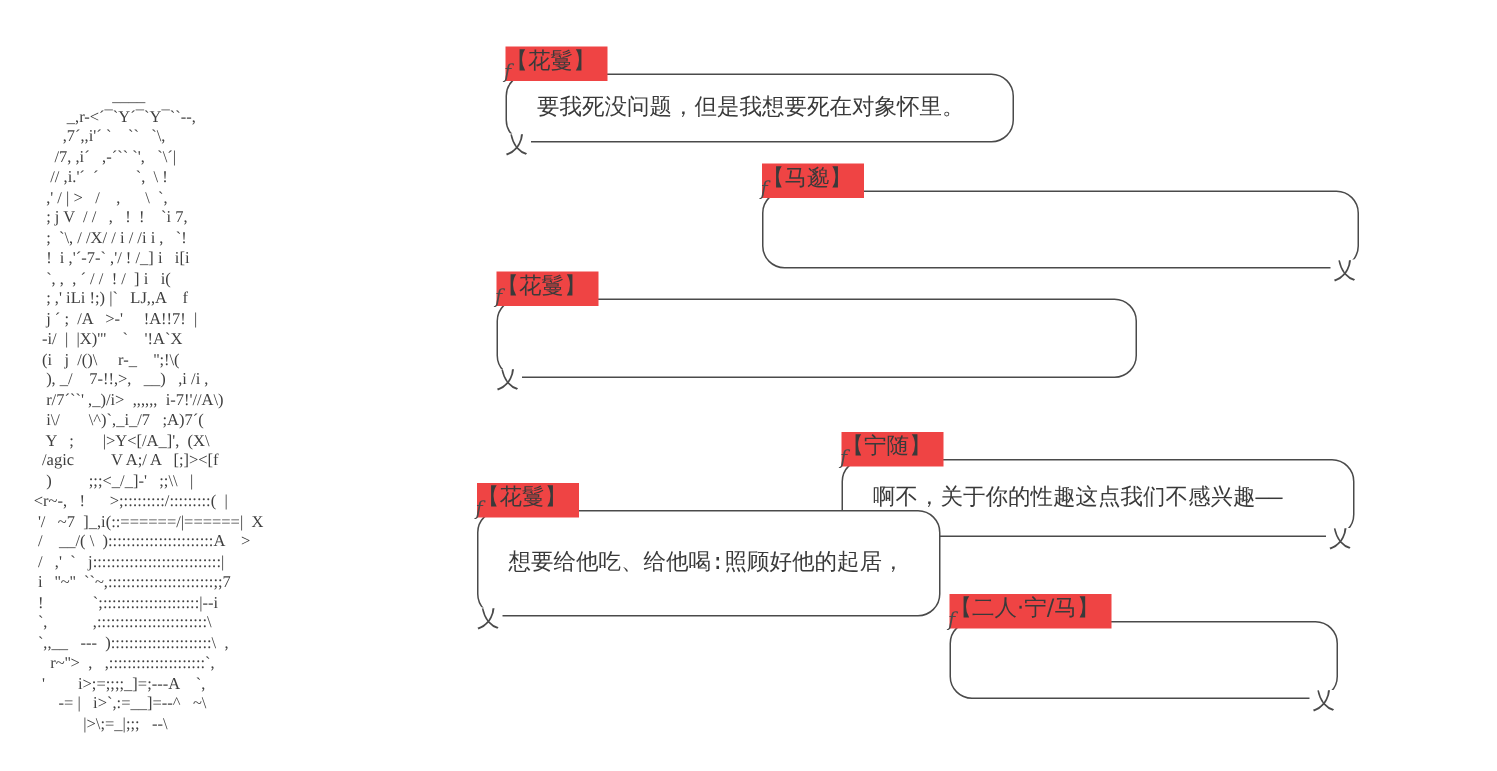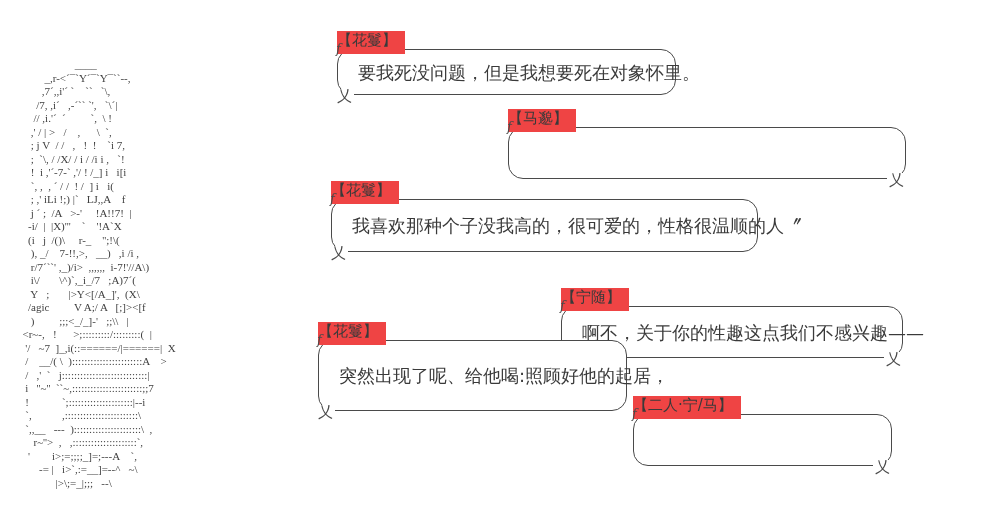--- a/index.html
+++ b/index.html
@@ -41,23 +41,24 @@
     border: 1.6px solid #4a4a4a;
     border-radius: 15px;
     box-sizing: border-box;
     display: flex;
     flex-direction: column;
     justify-content: center;
     padding: 0 14px 0 20px;
     background: #ffffff;
   }
   .line {
-    font-size: 18px;
+    font-size: 15px;
     line-height: 21px;
     white-space: nowrap;
+    font-family: Liberation Mono, monospace;
   }
   .corner-f {
     position: absolute;
     left: -2px;
     top: -8px;
     z-index: 3;
     font-size: 13px;
     font-style: italic;
     font-family: "DejaVu Serif", serif;
     color: #4a4a4a;
@@ -128,39 +129,38 @@
     <div class="bubble tail-right" style="height:52px;">
       <span class="corner-f">f</span>
       <span class="tail">乂</span>
     </div>
   </div>
 
   <div class="box" style="left:331px; top:180px; width:427px;">
     <div class="speaker">【花鬘】</div>
     <div class="bubble tail-left" style="height:53px;">
       <span class="corner-f">f</span>
-      <div class="line">我喜欢那种个子没我高的，很可爱的，性格很温顺的人〞</div>
       <span class="tail">乂</span>
     </div>
   </div>
 
   <div class="box" style="left:561px; top:255px; width:342px;margin-top:32px;">
     <div class="speaker">【宁随】</div>
     <div class="bubble tail-right" style="height:52px;">
       <span class="corner-f">f</span>
       <div class="line">啊不，关于你的性趣这点我们不感兴趣——</div>
       <span class="tail">乂</span>
     </div>
   </div>
 
   <div class="box" style="left:318px; top:321px; width:309px;">
     <div class="speaker">【花鬘】</div>
     <div class="bubble tail-left" style="height:71px;">
       <span class="corner-f">f</span>
-      <div class="line">突然出现了呢、给他喝:照顾好他的起居，</div>
+      <div class="line">想要给他吃、给他喝:照顾好他的起居，</div>
       <span class="tail">乂</span>
     </div>
   </div>
 
   <div class="box" style="left:633px; top:395px; width:259px;">
     <div class="speaker">【二人·宁/马】</div>
     <div class="bubble tail-right" style="height:52px;">
       <span class="corner-f">f</span>
       <span class="tail">乂</span>
     </div>

